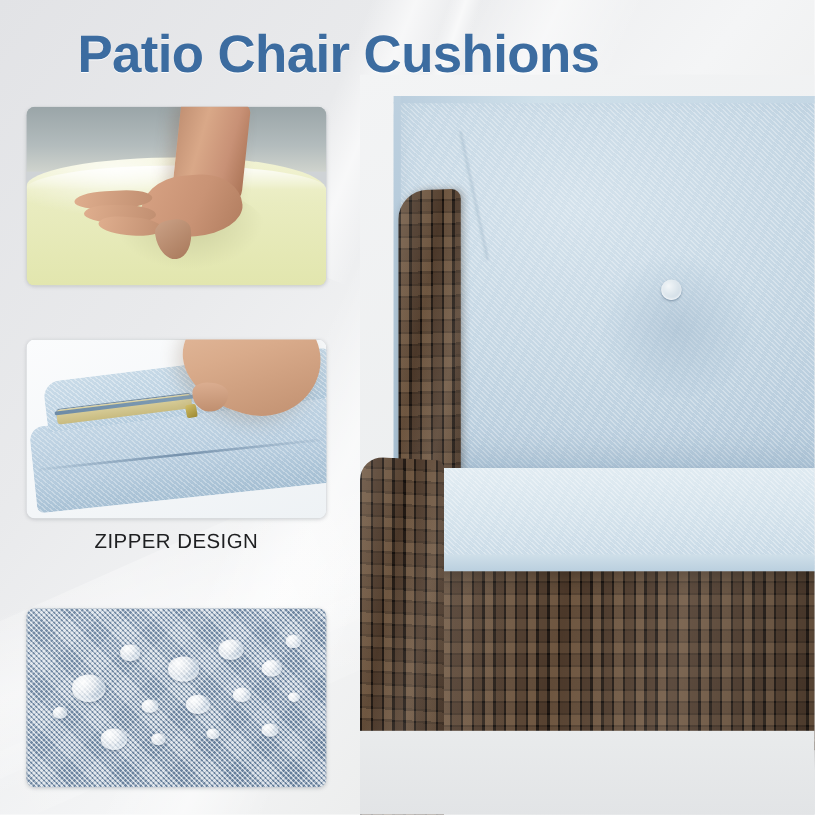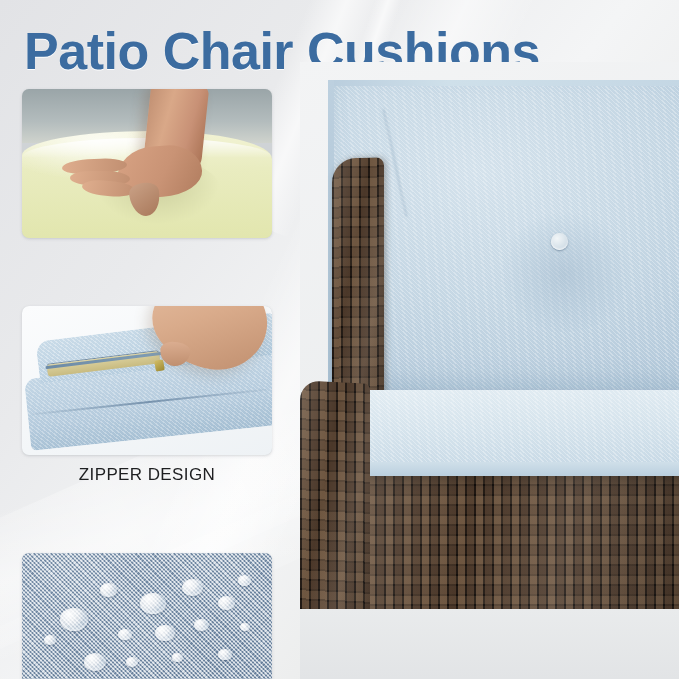--- a/index.html
+++ b/index.html
@@ -36,32 +36,32 @@
     background:linear-gradient(140deg, rgba(255,255,255,0) 0%, rgba(200,203,208,.45) 100%);
     transform:rotate(-8deg);
     pointer-events:none;
   }
 
   
   #title {
     position:absolute;
     left:0; top:21px; width:564px;
     text-align:center;
-    font-size:52px;
+    font-size:44px;
     font-weight:bold;
     letter-spacing:-.5px;
     color:#3c6ca0;
     text-shadow:0 1px 0 rgba(255,255,255,.9);
   }
 
   
   #features { position:absolute; left:22px; top:89px; width:250px; }
 
   .feature { position:relative; width:250px; }
-  .feature + .feature { margin-top:68px; }
+  .feature + .feature { margin-top:45px; }
 
   .thumb {
     position:relative;
     width:250px; height:149px;
     border-radius:7px;
     overflow:hidden;
     background:#cfd3d6;
     box-shadow:0 1px 3px rgba(90,95,105,.22);
   }
   .caption {

